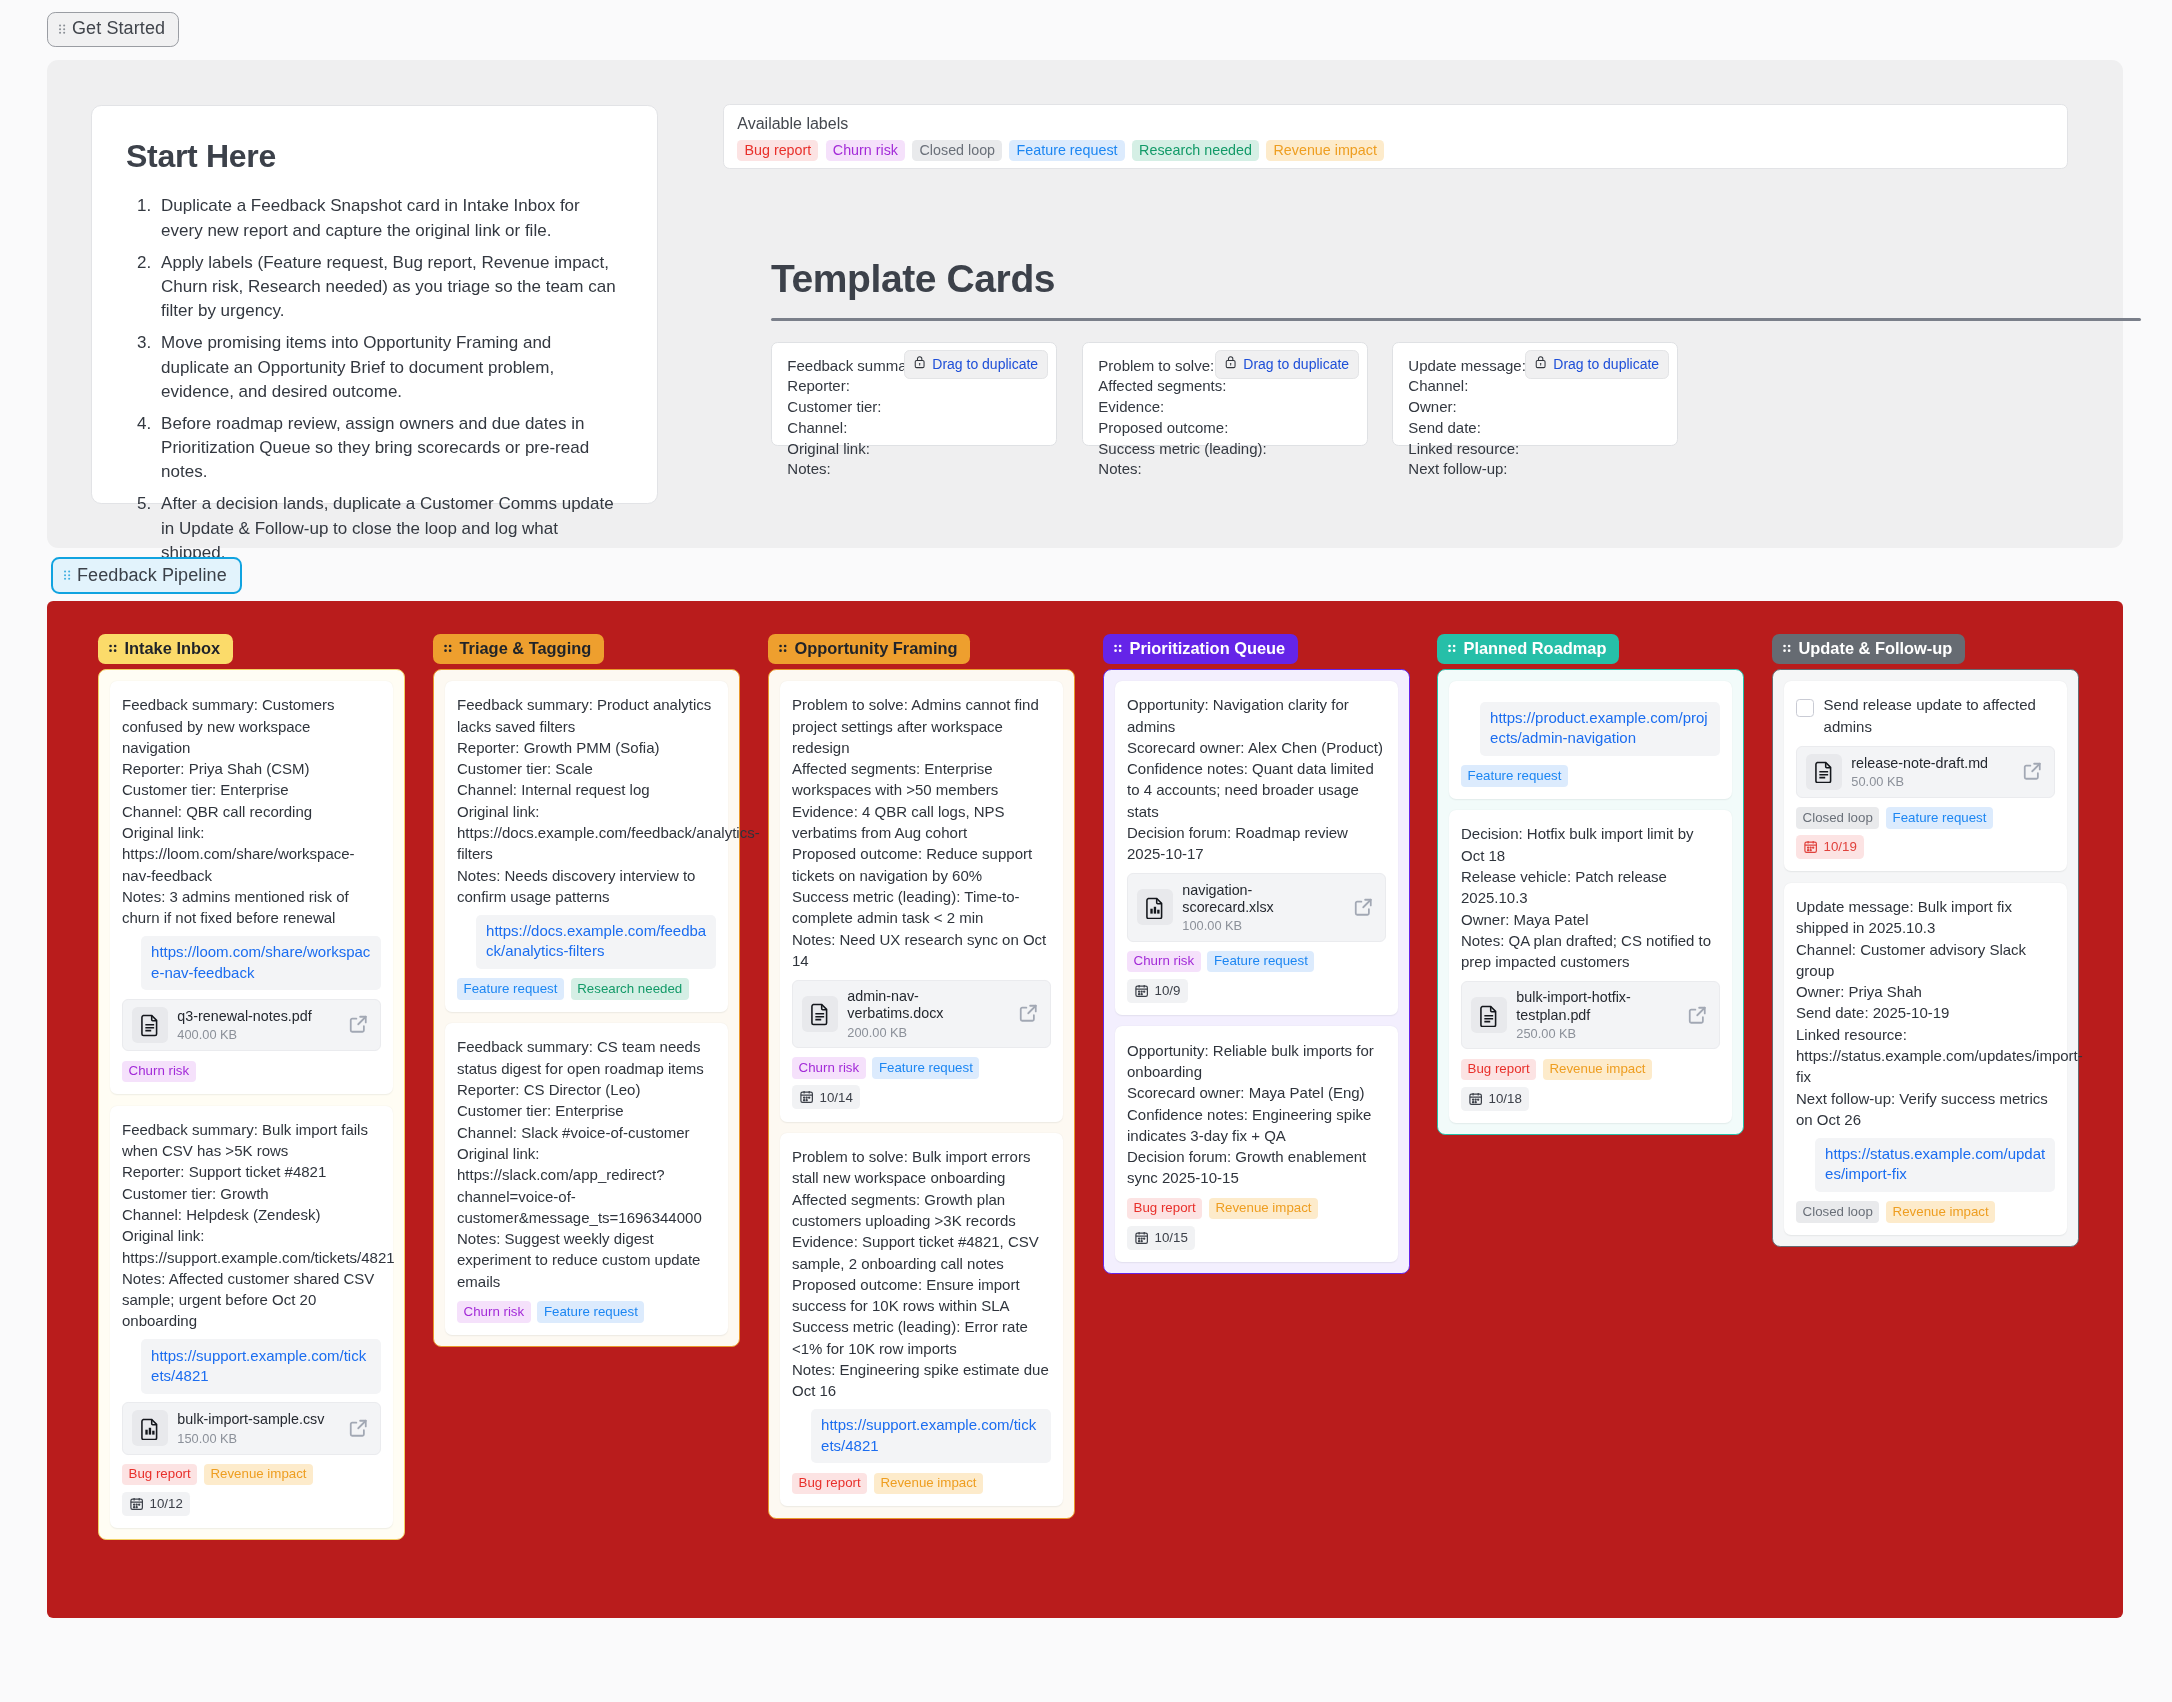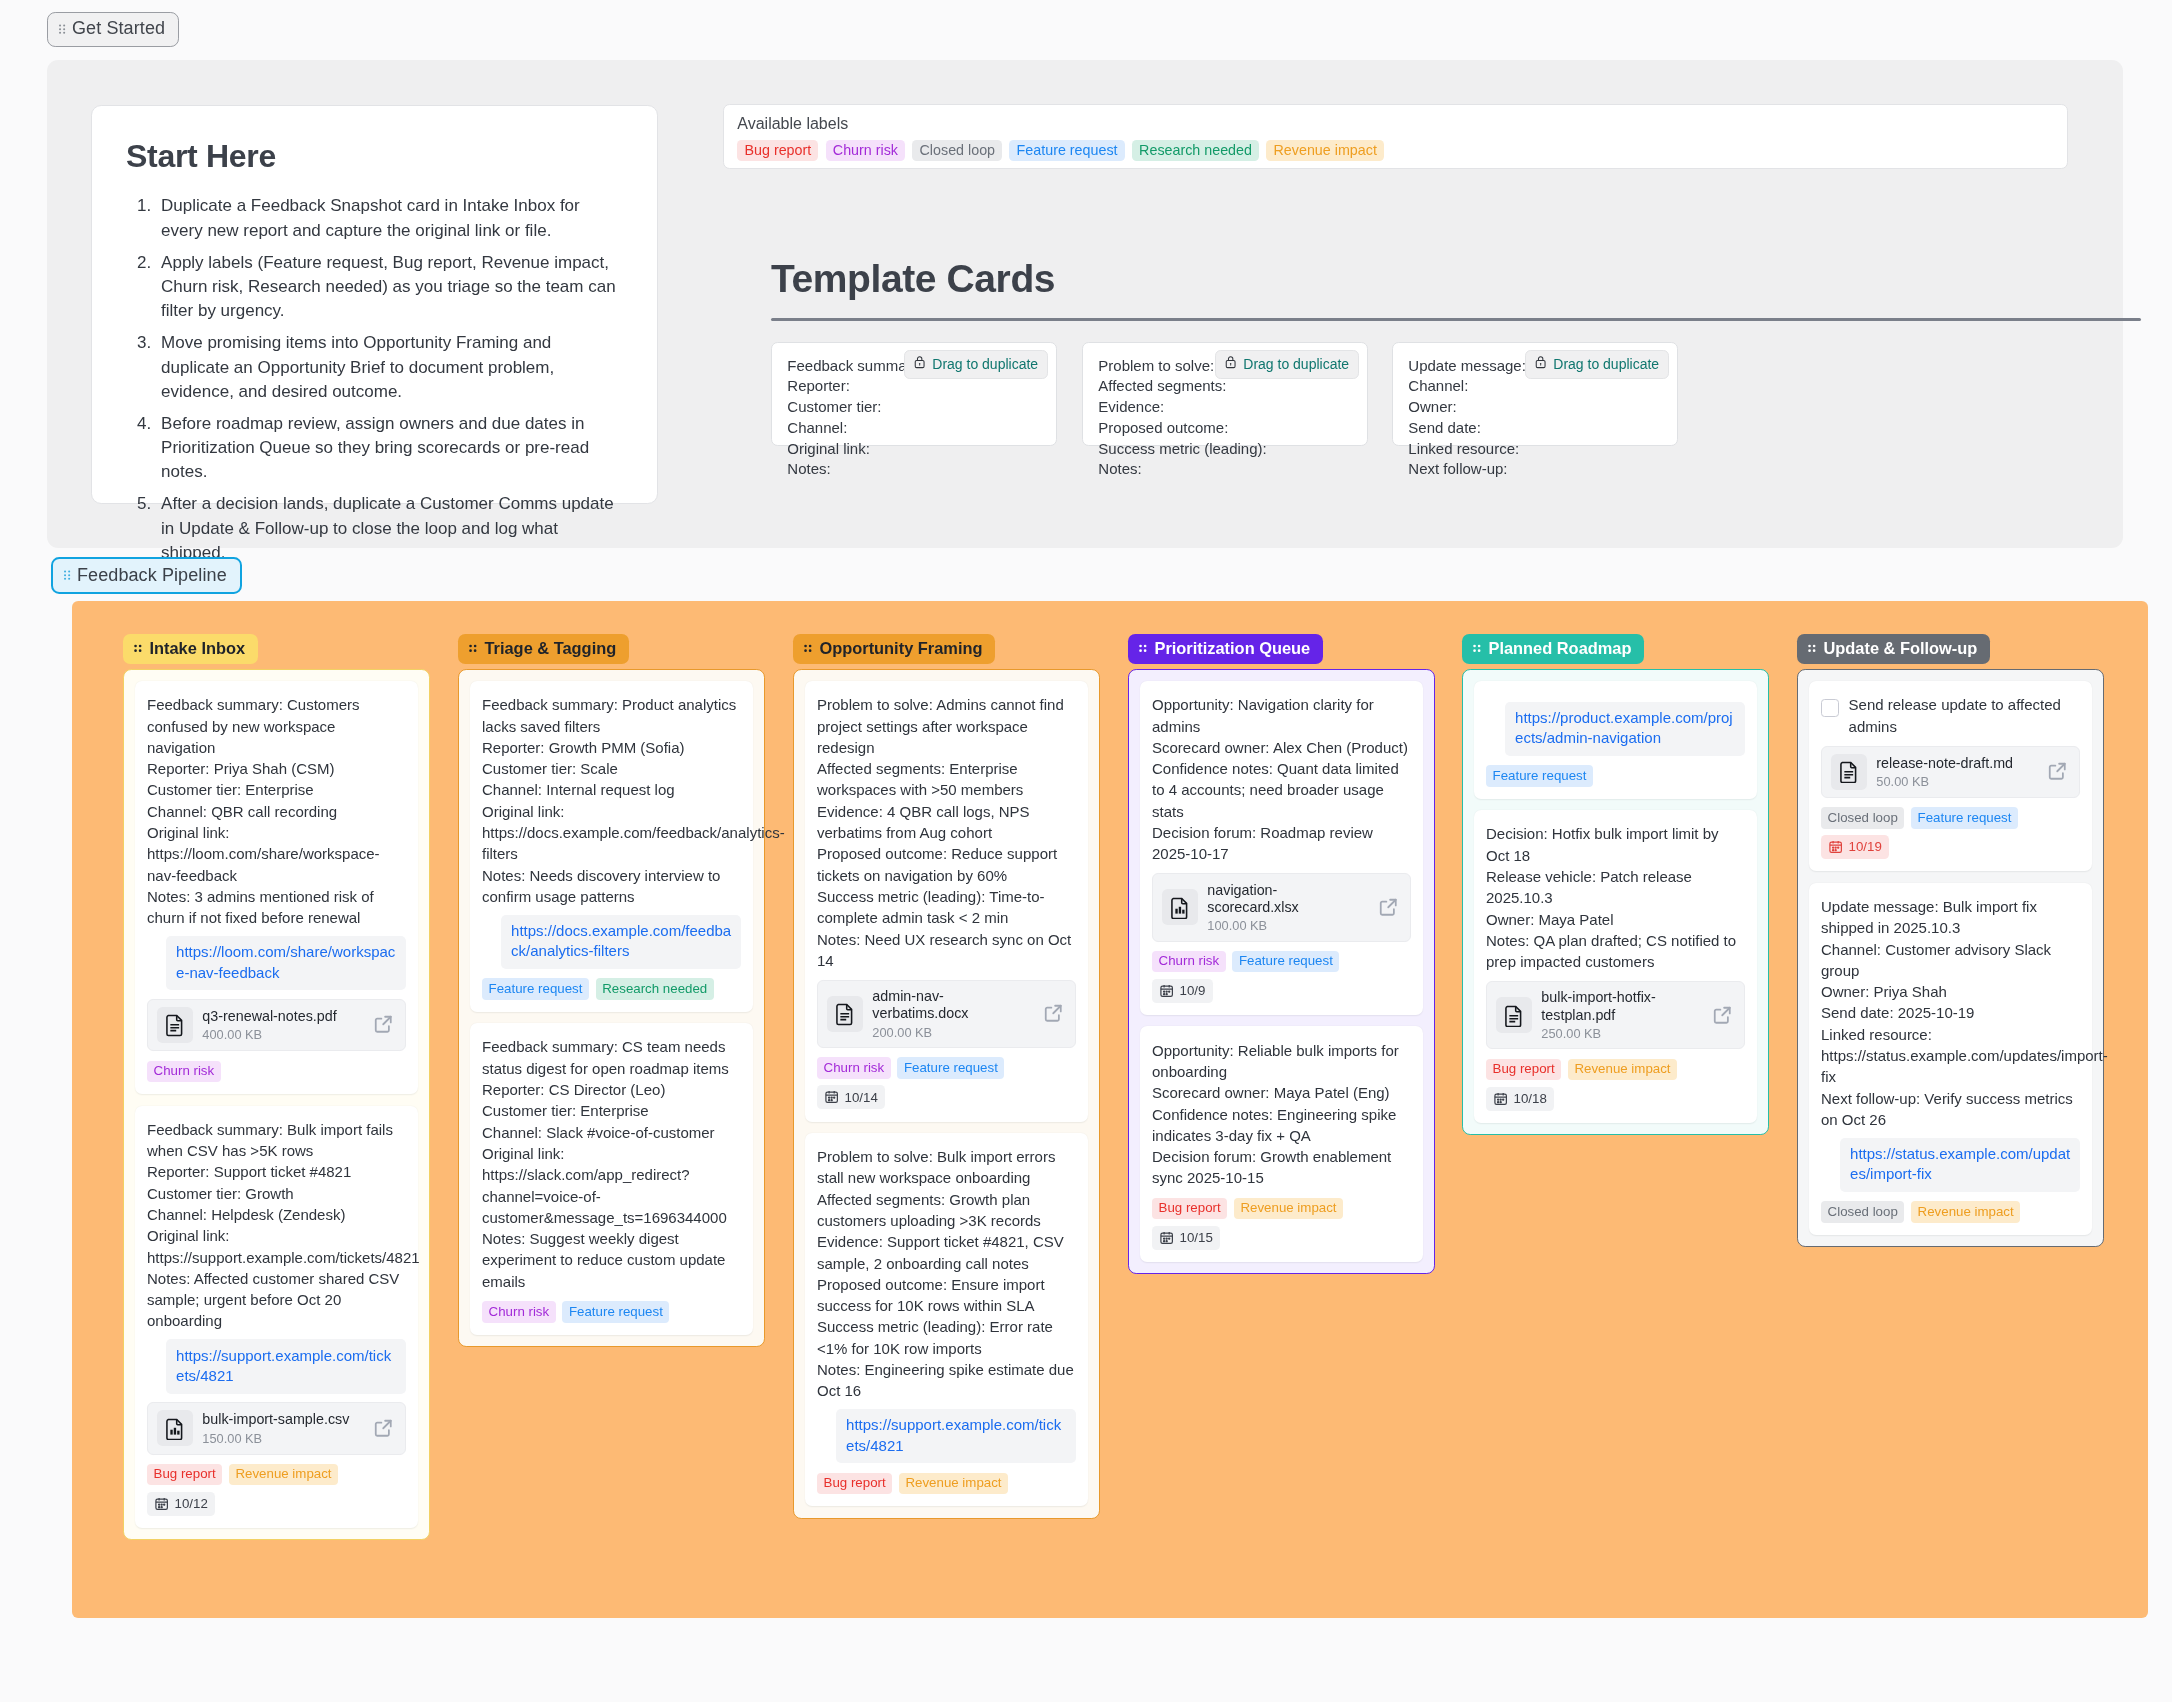--- a/index.html
+++ b/index.html
@@ -80,28 +80,28 @@
     position: absolute; top: 282px;
     width: 286px; height: 104px;
     background: #fff; border: 1px solid #DFE1E4; border-radius: 6.6px;
     padding: 12.8px 15.3px;
   }
   .tpl-card .line { font-size: 15px; line-height: 1.38; color: #333840; }
   .drag-pill {
     position: absolute; top: 7.2px; right: 8.2px;
     display: inline-flex; align-items: center; gap: 5.6px;
     background: #F0F0F1; border: 1px solid #E3E4E6; border-radius: 5.6px;
-    padding: 4.1px 8.7px 5.1px; font-size: 14px; color: #0f766e; white-space: nowrap;
+    padding: 4.1px 8.7px 5.1px; font-size: 14px; color: #1d4ed8; white-space: nowrap;
   }
 
   
   .board {
     position: absolute; left: 47px; top: 601px;
     width: 2076px; height: 1017px;
-    background: #fdba74; border-radius: 6.1px; margin-left: 25px;
+    background: #b91c1c; border-radius: 6.1px;
   }
   .column { position: absolute; top: 33px; width: 307px; }
   .col-head {
     display: inline-flex; align-items: center; gap: 5.6px;
     border-radius: 7.2px; padding: 5.1px 12.8px 6.1px 9.7px;
     font-size: 16.4px; font-weight: 700; white-space: nowrap;
   }
   .col-body {
     margin-top: 4.6px; border-radius: 8.2px; border: 1.5px solid;
     padding: 11.2px 10.7px; display: flex; flex-direction: column; gap: 11.2px;

